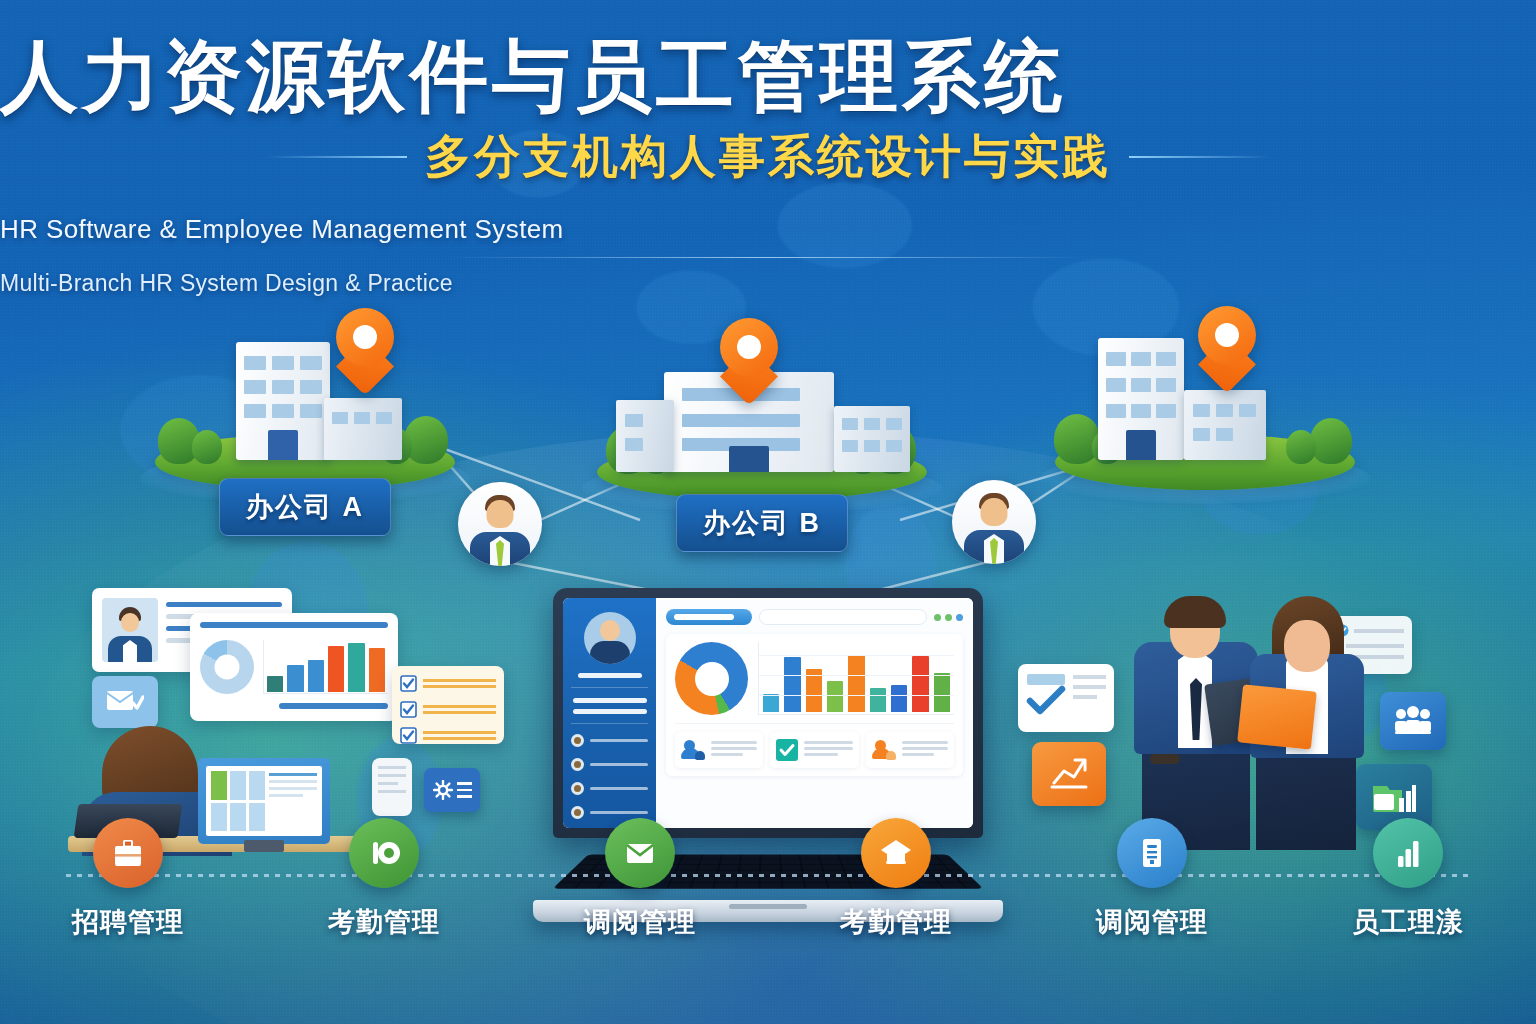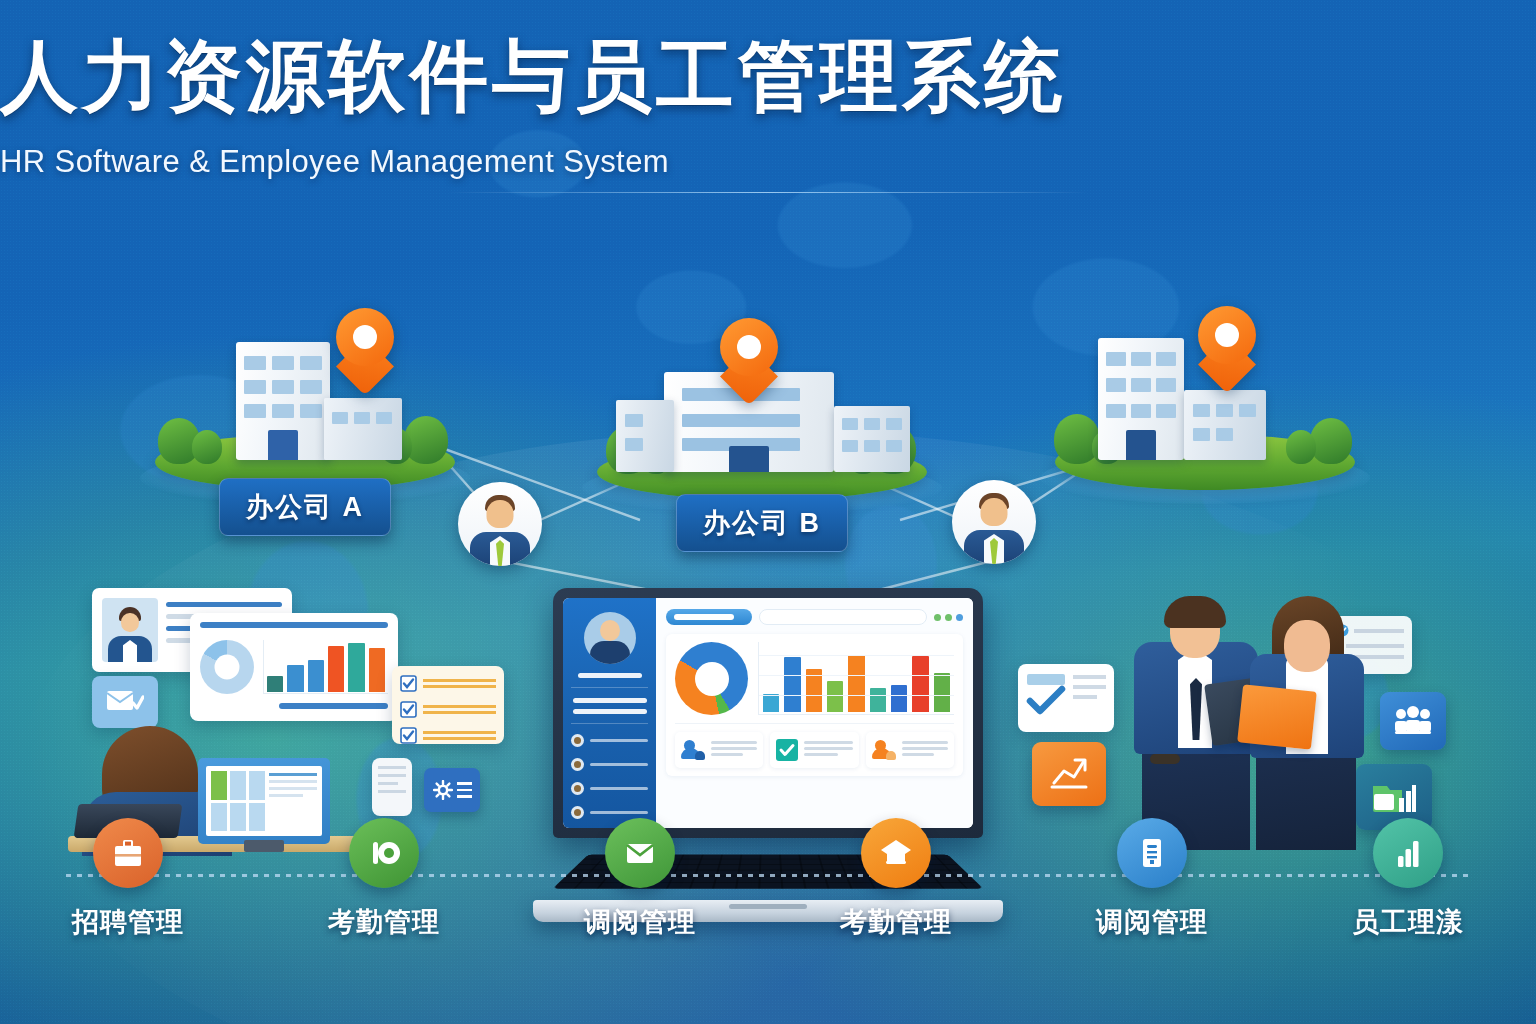--- a/index.html
+++ b/index.html
@@ -53,21 +53,21 @@
     text-shadow:0 4px 10px rgba(0,30,70,.55), 0 1px 0 rgba(0,0,0,.25);
   }
   .rule-row{ display:flex; align-items:center; justify-content:center; gap:18px; margin-top:8px; }
   .rule{ width:140px; height:2px; background:linear-gradient(90deg,rgba(130,200,255,0),rgba(150,215,255,.95)); }
   .rule.r{ background:linear-gradient(270deg,rgba(130,200,255,0),rgba(150,215,255,.95)); }
   .title-sub-cn{
     font-size:46px; font-weight:700; color:#ffd84a; letter-spacing:3px;
     text-shadow:0 3px 7px rgba(0,35,80,.6), 0 1px 0 rgba(120,70,0,.5);
   }
   .title-en{
-    margin-top:26px; font-size:31px; color:#f2f8ff; font-weight:400; letter-spacing:.4px;
+    margin-top:26px; font-size:26px; color:#f2f8ff; font-weight:400; letter-spacing:.4px;
     text-shadow:0 2px 6px rgba(0,30,70,.5);
   }
   .en-rule{ width:640px; height:1px; background:linear-gradient(90deg,rgba(160,210,255,0),rgba(185,225,255,.8),rgba(160,210,255,0)); margin:12px auto 0; }
   .title-en2{ margin-top:12px; font-size:23px; color:#dfeeff; letter-spacing:.3px; text-shadow:0 2px 5px rgba(0,30,70,.5); }
 
   
   .net{ position:absolute; inset:0; z-index:12; pointer-events:none; }
 
   
   .office{ position:absolute; z-index:20; }
@@ -232,22 +232,28 @@
 
 <div class="stage">
 
   <div class="bg-base"></div>
   <div class="bg-map"></div>
   <div class="bg-globe"></div>
   <div class="bg-noise"></div>
 
   <div class="header">
     <div class="title-cn">人力资源软件与员工管理系统</div>
+    <div class="rule-row">
+      <div class="rule"></div>
+      <div class="title-sub-cn">多分支机构人事系统设计与实践</div>
+      <div class="rule r"></div>
+    </div>
     <div class="title-en">HR Software &amp; Employee Management System</div>
     <div class="en-rule"></div>
+    <div class="title-en2">Multi-Branch HR System Design &amp; Practice</div>
   </div>
 
   <svg class="net" viewBox="0 0 1536 1024">
     <g stroke="#ffffff" stroke-opacity="0.55" stroke-width="2.4" fill="none">
       <line x1="420" y1="432" x2="498" y2="520"></line>
       <line x1="540" y1="520" x2="652" y2="470"></line>
       <line x1="845" y1="468" x2="962" y2="520"></line>
       <line x1="1010" y1="518" x2="1110" y2="452"></line>
       <line x1="498" y1="560" x2="700" y2="600"></line>
       <line x1="995" y1="560" x2="840" y2="600"></line>

